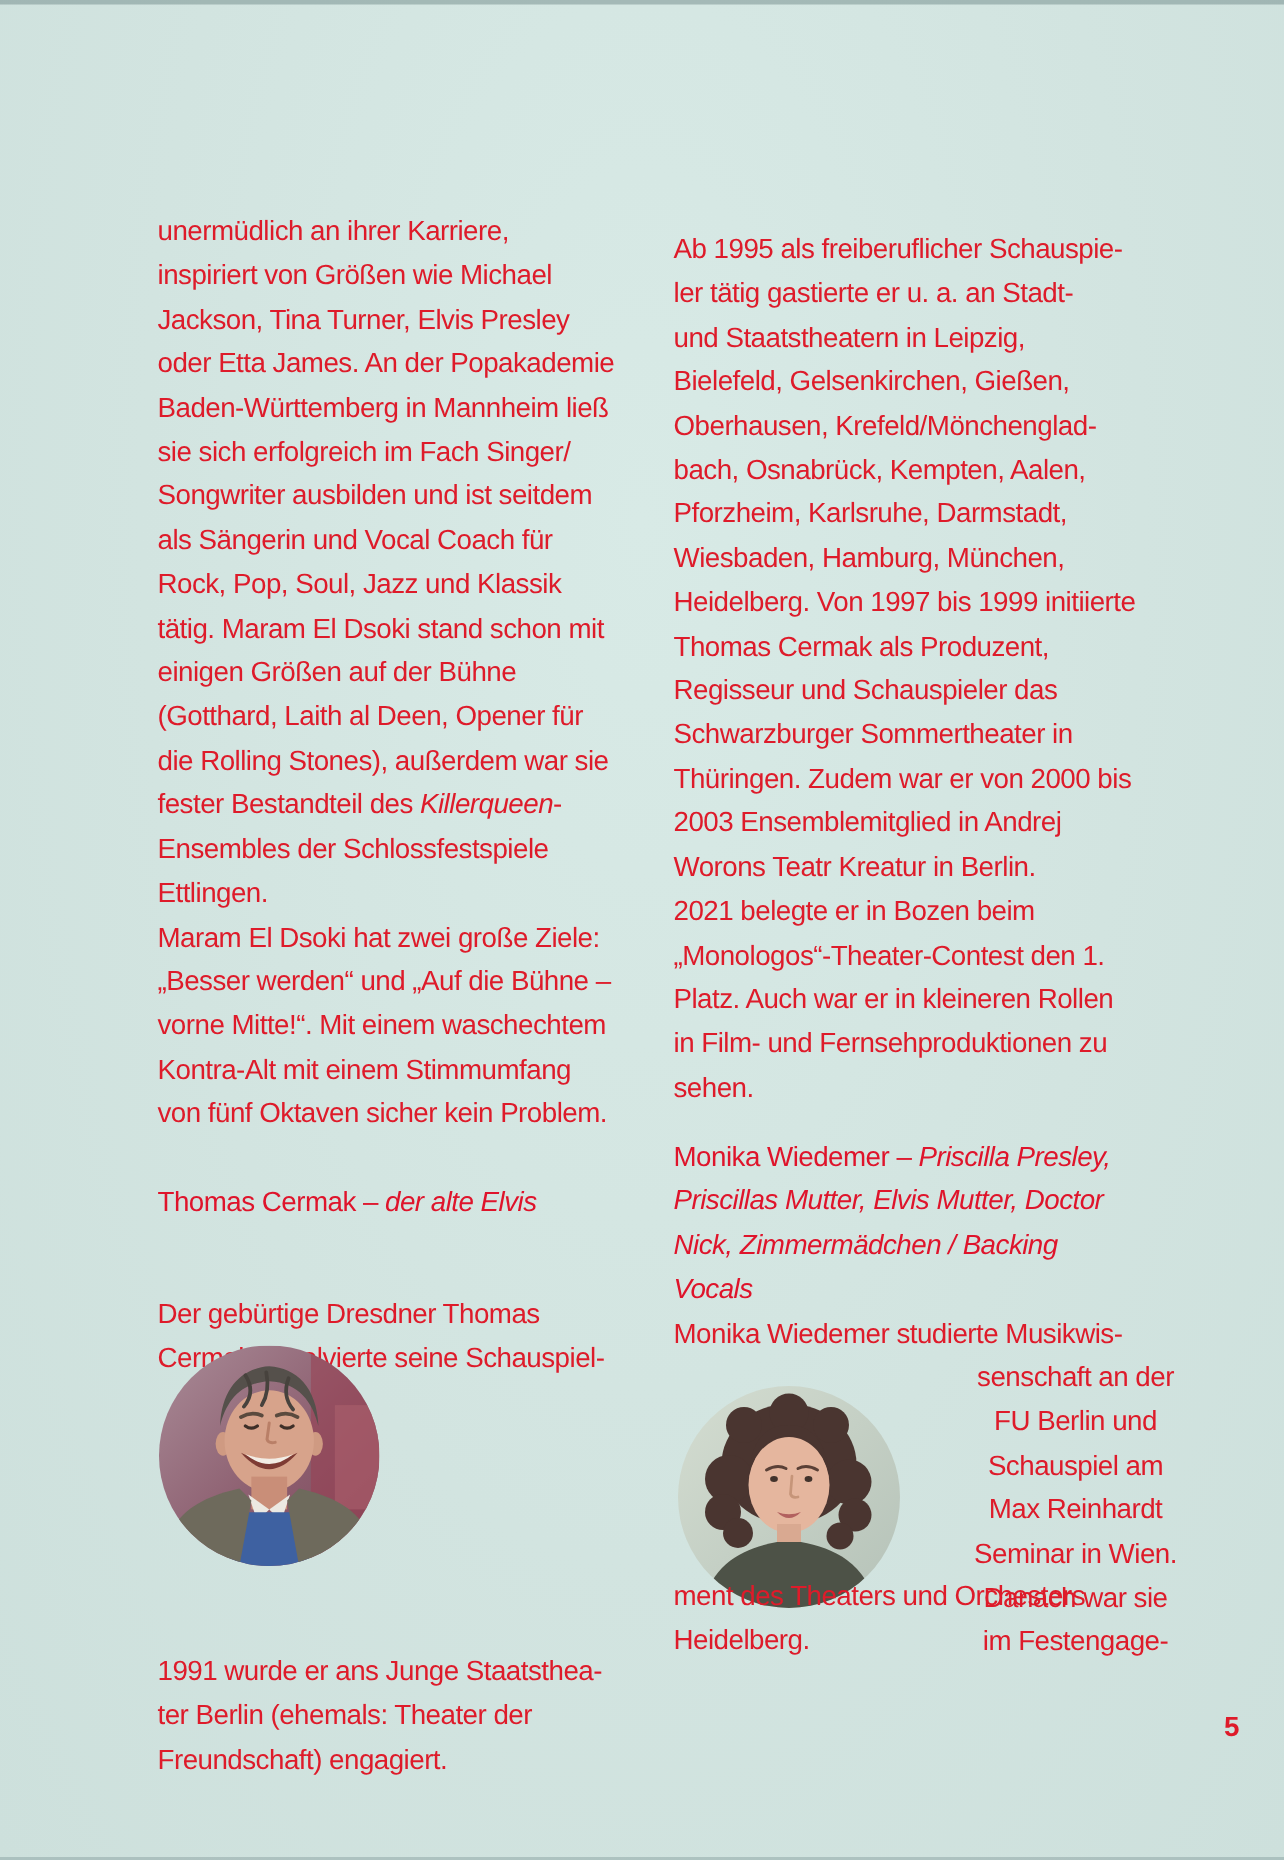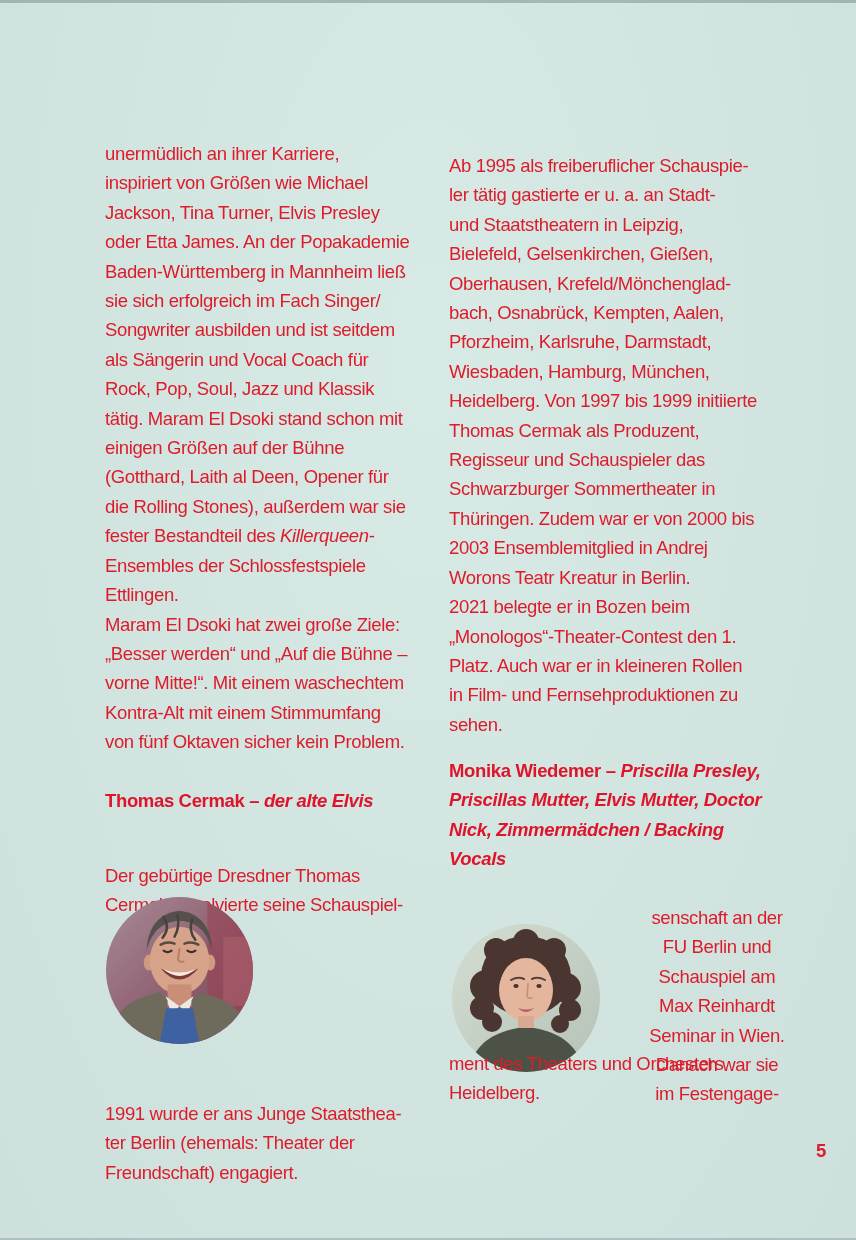--- a/index.html
+++ b/index.html
@@ -16,21 +16,21 @@
   .scan-edge.top{top:0;height:3px;background:rgba(90,118,118,.40);}
   .scan-edge.bottom{bottom:0;height:2px;background:rgba(130,156,156,.45);}
   .tblock{
     position:absolute;
     font-size:18.5px;
     line-height:29.4px;
     letter-spacing:-0.35px;
     white-space:pre-line;
     color:#de1b2a;
   }
-  .bold{font-weight:700;color:#df142b;}
+  .bold{font-weight:400;color:#df142b;}
   .it{font-style:italic;}
   
   #l-para1      {left:105px;top:139px;width:352px;}
   #l-heading    {left:105px;top:786px;width:352px;}
   #l-para2-start{left:105px;top:861px;width:352px;}
   #l-para2-wrap {left:270px;top:874px;width:200px;}
   #l-para2-end  {left:105px;top:1079px;width:352px;margin-top:20px;}
   
   #r-para1      {left:449px;top:139px;width:360px;margin-top:12px;}
   #r-heading    {left:449px;top:756px;width:360px;}
@@ -139,20 +139,21 @@
 „Monologos“-Theater-Contest den 1.
 Platz. Auch war er in kleineren Rollen
 in Film- und Fernsehproduktionen zu
 sehen.</div>
 
   <div class="tblock bold" id="r-heading"><span>Monika Wiedemer – </span><span class="it">Priscilla Presley,
 Priscillas Mutter, Elvis Mutter, Doctor
 Nick, Zimmermädchen / Backing
 Vocals</span></div>
 
+  <div class="tblock" id="r-para2-start">Monika Wiedemer studierte Musikwis-</div>
 
   <div class="photo" id="photo-monika">
     <svg viewBox="0 0 148 148">
       <defs>
         <linearGradient id="gM" x1="0" y1="0" x2="1" y2="1">
           <stop offset="0" stop-color="#d4ddd1"></stop>
           <stop offset="1" stop-color="#b5c2b8"></stop>
         </linearGradient>
       </defs>
       <rect x="0" y="0" width="148" height="148" fill="url(#gM)"></rect>

